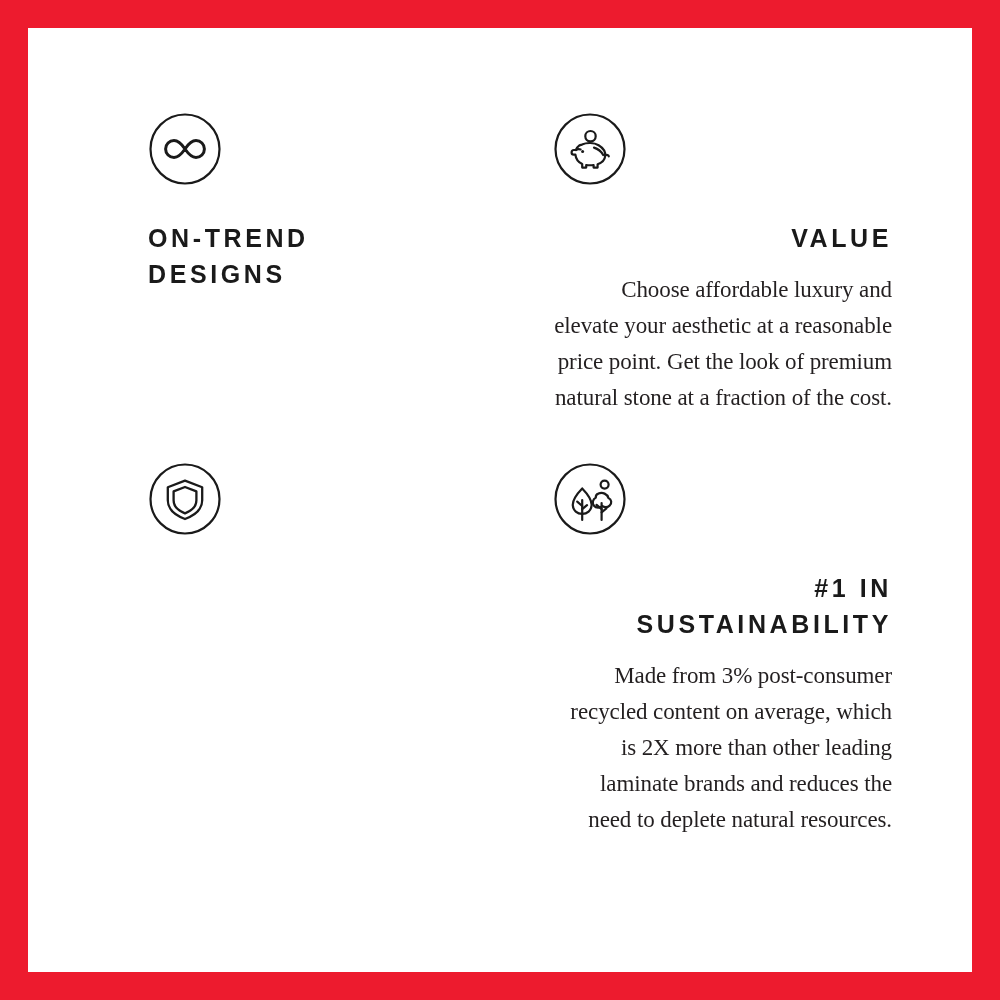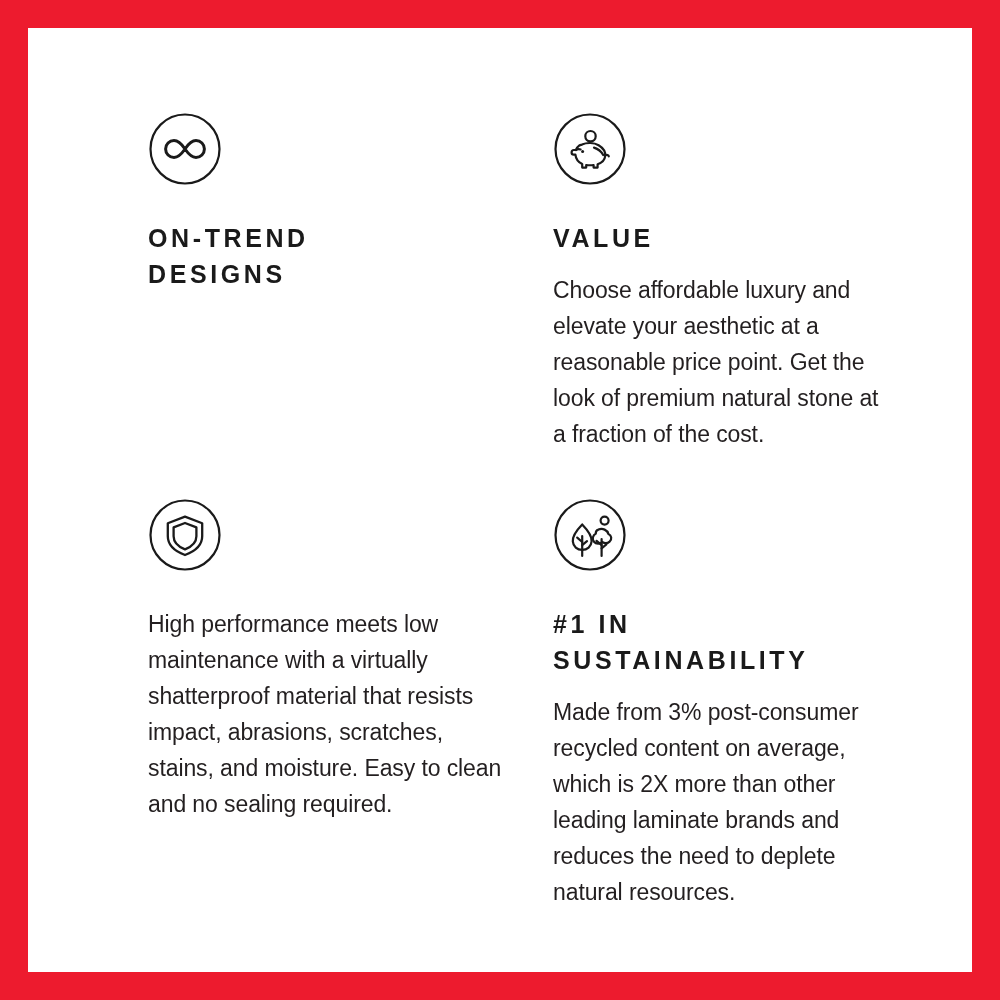--- a/index.html
+++ b/index.html
@@ -40,21 +40,21 @@
     grid-template-columns: 405px 385px;
     grid-template-rows: auto auto;
     column-gap: 0px;
     row-gap: 0px;
   }
   .card {
     box-sizing: border-box;
     padding-right: 18px;
   }
   .card.col-left  { padding-left: 28px; }
-  .card.col-right { padding-left: 28px; }
+  .card.col-right { padding-left: 28px; text-align: right; }
   .card.row-bottom { padding-top: 46px; }
 
   .icon-wrap {
     width: 74px;
     height: 74px;
     display: block;
     margin-bottom: 34px;
   }
   .icon-wrap svg {
     display: block;
@@ -76,21 +76,21 @@
   .card-body {
     font-family: "Liberation Sans", sans-serif;
     font-size: 23px;
     font-weight: normal;
     line-height: 36px;
     color: #231F20;
     margin: 0;
     letter-spacing: -0.1px;
   }
   .card.col-left .card-body  { max-width: 372px; }
-  .card.col-right .card-body { max-width: 352px; }
+  .card.col-right .card-body { max-width: 352px; font-family: Liberation Serif, serif; }
   .card.col-left.row-top .card-body { max-width: 360px; }
 </style>
 </head>
 <body>
 
 <div id="poster">
   <div id="panel">
     <div id="grid">
 
       <div class="card col-left row-top">
@@ -157,21 +157,20 @@
                        C 54.2 47.2, 46.6 53.4, 37 57.0
                        C 27.4 53.4, 19.8 47.2, 19.8 38.2
                        L 19.8 25.2 Z"></path>
               <path d="M37 25.0 L 48.4 29.4 L 48.4 38.2
                        C 48.4 44.4, 43.4 48.8, 37 51.4
                        C 30.6 48.8, 25.6 44.4, 25.6 38.2
                        L 25.6 29.4 Z"></path>
             </g>
           </svg>
         </span>
-        <p class="card-body">High performance meets low maintenance with a virtually shatterproof material that resists impact, abrasions, scratches, stains, and moisture. Easy to clean and no sealing required.</p>
       </div>
 
       <div class="card col-right row-bottom">
         <span class="icon-wrap">
           <svg viewBox="0 0 74 74" xmlns="http://www.w3.org/2000/svg">
             <circle cx="37" cy="37" r="34.5" fill="none" stroke="#1A1A1A" stroke-width="2.2"></circle>
             <g fill="none" stroke="#1A1A1A" stroke-width="2.2" stroke-linecap="round" stroke-linejoin="round">
 
               <circle cx="51.6" cy="22.6" r="4.0"></circle>
 

